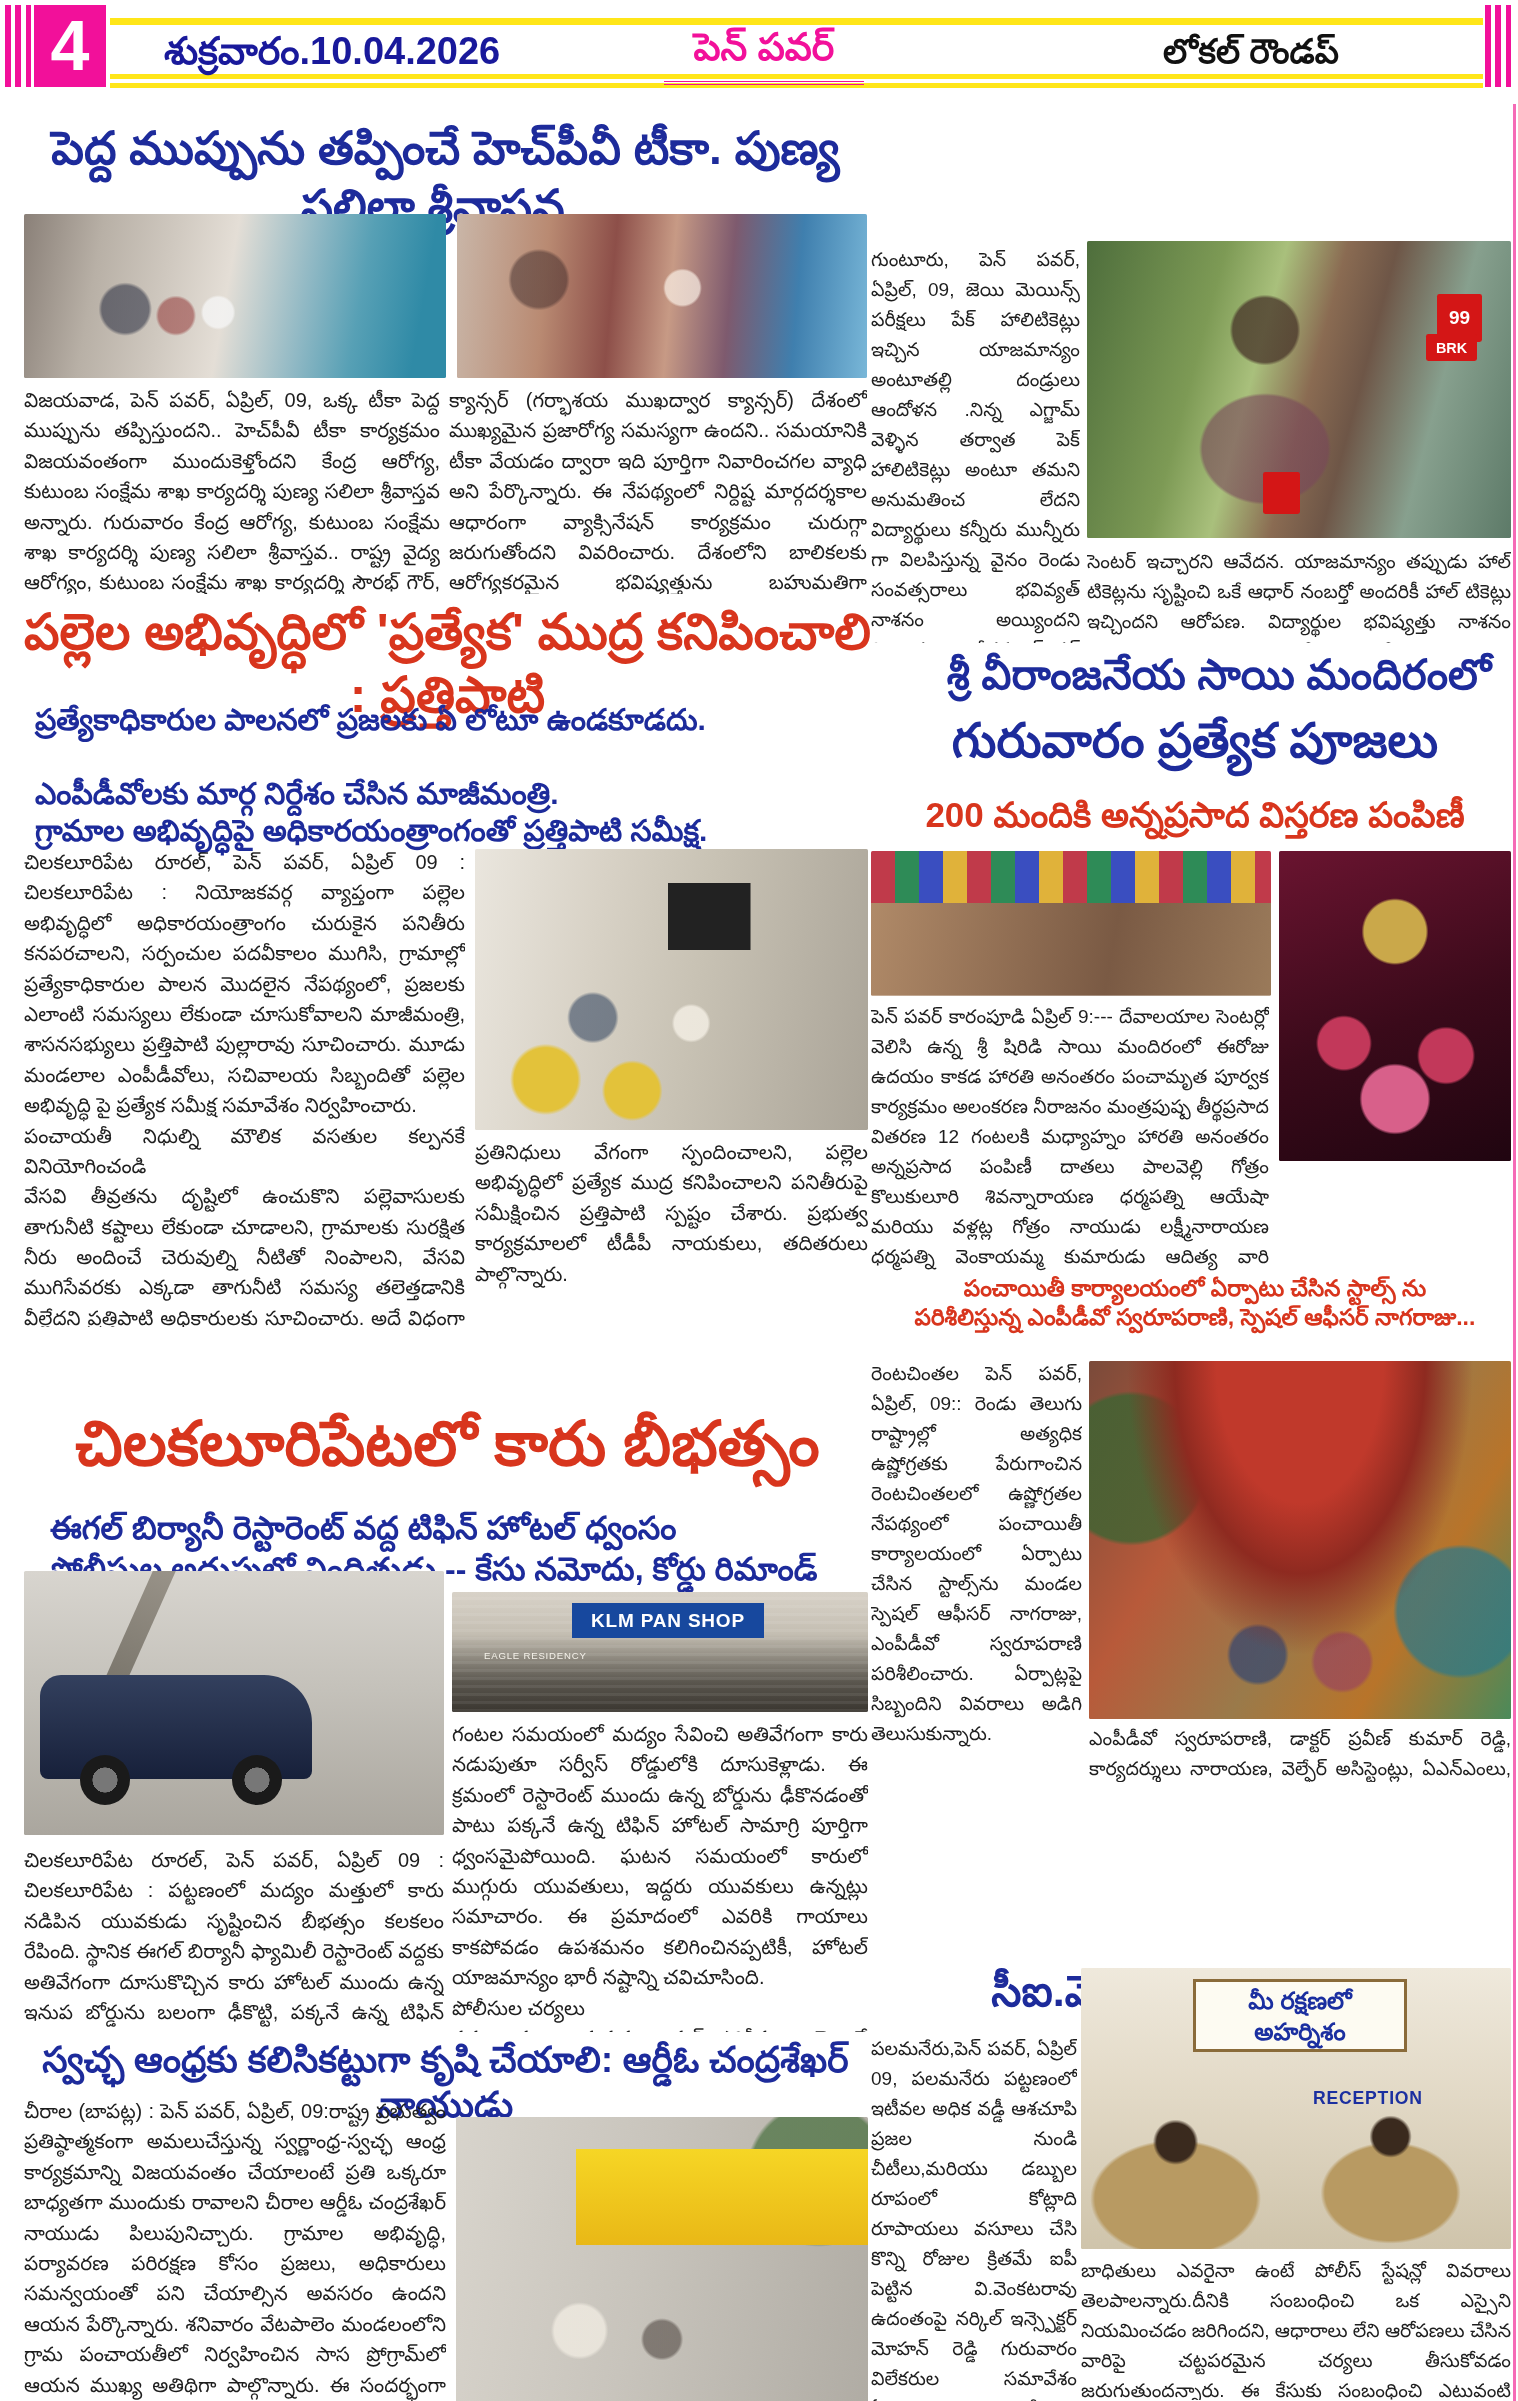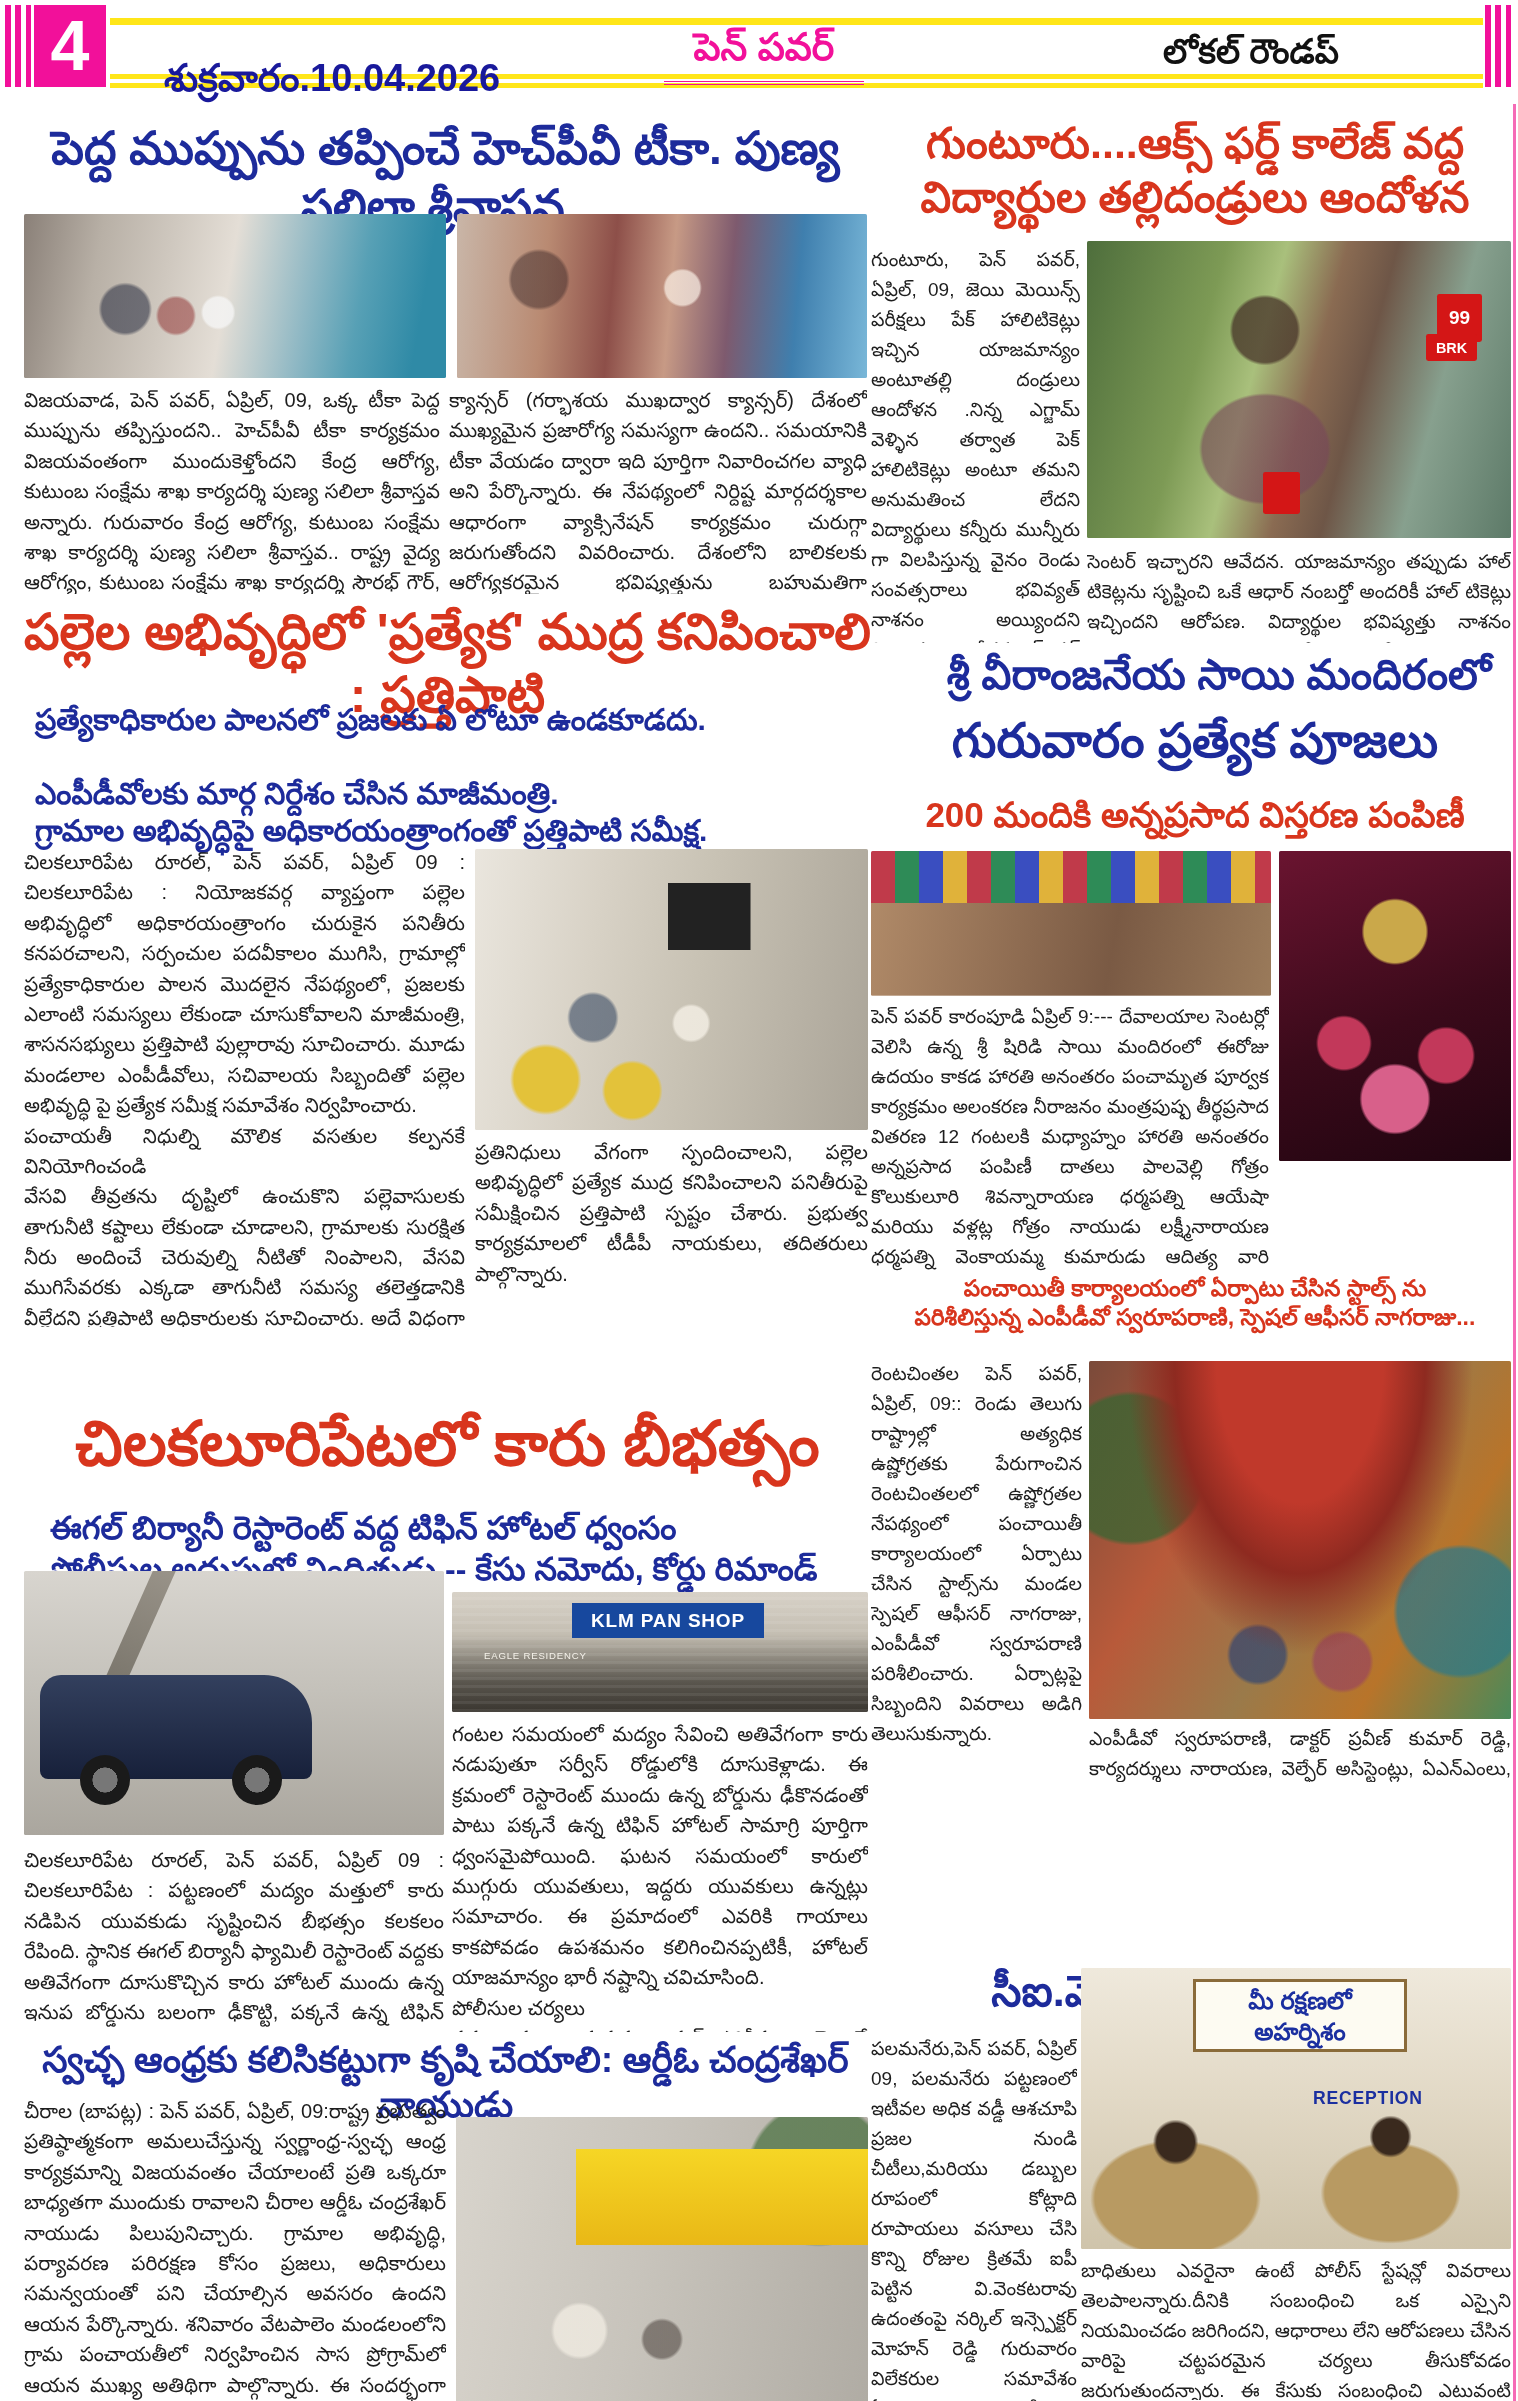--- a/index.html
+++ b/index.html
@@ -50,21 +50,21 @@
 
 <div class="page">
 
   <div class="abs" style="left:0;top:8;width:1518px;height:96px;">
     <div class="abs stripes" style="left:4.8px;top:4.8px;width:27px;height:82px;"></div>
     <div class="abs pagenum" style="left:34px;top:4.8px;width:72px;height:82px;">4</div>
     <div class="abs ybar" style="left:110px;top:17.6px;width:1373px;height:7.2px;"></div>
     <div class="abs ybar" style="left:110px;top:74px;width:1373px;height:4.8px;"></div>
     <div class="abs ybar" style="left:110px;top:83px;width:1373px;height:4.8px;"></div>
     <div class="abs stripes" style="left:1485px;top:4.8px;width:27px;height:82px;"></div>
-    <div class="abs date-text" style="left:164px;top:30px;margin-top:27px;">శుక్రవారం.10.04.2026</div>
+    <div class="abs date-text" style="left:164px;top:30px;">శుక్రవారం.10.04.2026</div>
     <div class="abs masthead" style="left:664px;top:25.6px;width:200px;">పెన్ పవర్</div>
     <div class="abs section-title" style="left:1123px;top:32px;width:256px;">లోకల్ రౌండప్</div>
   </div>
 
   <div class="abs pink-edge" style="left:1513px;top:104px;width:3.2px;height:2298px;"></div>
 
   <div class="abs h-blue" style="left:24px;top:120px;width:843px;height:88px;font-size:46px;text-align:center;">పెద్ద ముప్పును తప్పించే హెచ్‌పీవీ టీకా. పుణ్య సలిలా శ్రీవాస్తవ..</div>
 
   <div class="photo" style="left:24px;top:214px;width:422px;height:164px;
       background:
@@ -135,22 +135,20 @@
 
   <div class="photo" style="left:456px;top:2117px;width:412px;height:285px;
       background:
         radial-gradient(circle at 88% 20%, rgba(70,110,60,.7) 0 16%, rgba(0,0,0,0) 17%),
         radial-gradient(circle at 30% 75%, rgba(245,240,230,.7) 0 7%, rgba(0,0,0,0) 8%),
         radial-gradient(circle at 50% 78%, rgba(60,50,45,.5) 0 6%, rgba(0,0,0,0) 7%),
         linear-gradient(100deg,#d8d4cc,#c8c4bc 45%,#b0aca4);">
     <div class="banner" style="left:120px;top:32px;width:292px;height:96px;"></div>
   </div>
 
-  <div class="abs h-red" style="left:879px;top:117px;width:632px;height:125px;font-size:43px;">గుంటూరు....ఆక్స్ ఫర్డ్  కాలేజ్ వద్ద
-విద్యార్థుల తల్లిదండ్రులు ఆందోళన</div>
 
   <div class="abs body-text body-narrow" style="left:871px;top:245px;width:209px;height:398px;">గుంటూరు, పెన్ పవర్, ఏప్రిల్, 09, జెయి మెయిన్స్ పరీక్షలు పేక్ హాలిటికెట్లు ఇచ్చిన యాజమాన్యం అంటూతల్లి దండ్రులు ఆందోళన .నిన్న ఎగ్జామ్ వెళ్ళిన తర్వాత పెక్ హాలిటికెట్లు అంటూ తమని అనుమతించ లేదని విద్యార్థులు కన్నీరు మున్నీరు గా విలపిస్తున్న వైనం రెండు సంవత్సరాలు భవివ్యత్ నాశనం అయ్యిందని విద్యార్థులు ఆవేదన ఆక్స్ పర్డ్ కాలేజ్ వద్దకు చేరుకున్న పోలీసులు. నీట్ ఎగ్జామ్స్ కి 40 మంది పిల్లలు హాజరయ్యారని, జేఈఈ మెయిన్స్ సుమారు 15 మంది హాజరై నష్టపోయారని తెలిపిన పేరెంట్స్. వీరందరికీ గుంటూరులోని ఇందిరా ప్రియదర్శిని ఇంజనీరింగ్ కాలేజీలో</div>
 
   <div class="photo" style="left:1087px;top:241px;width:424px;height:297px;
       background:
         radial-gradient(circle at 42% 30%, rgba(70,50,40,.75) 0 10%, rgba(0,0,0,0) 11%),
         radial-gradient(ellipse at 42% 70%, rgba(120,70,90,.6) 0 18%, rgba(0,0,0,0) 19%),
         linear-gradient(105deg,#4e6e3c,#7d9a55 28%,#a9c07c 40%,#8a6b52 52%,#6e5647 62%,#87a08e 78%,#5d7a68);">
     <div class="badge" style="right:29px;top:53px;width:45px;height:48px;font-size:19px;">99</div>
     <div class="badge" style="right:34px;top:93px;width:51px;height:27px;font-size:14.4px;">BRK</div>

